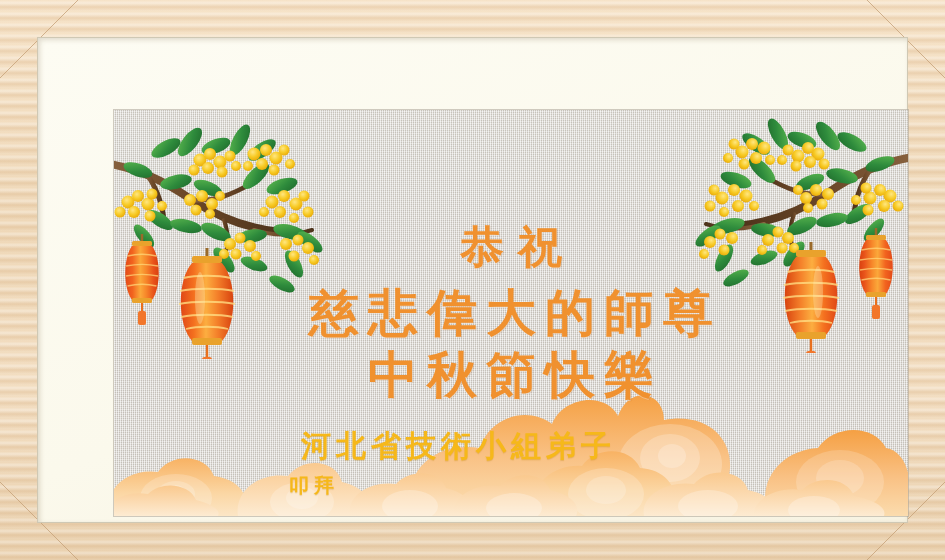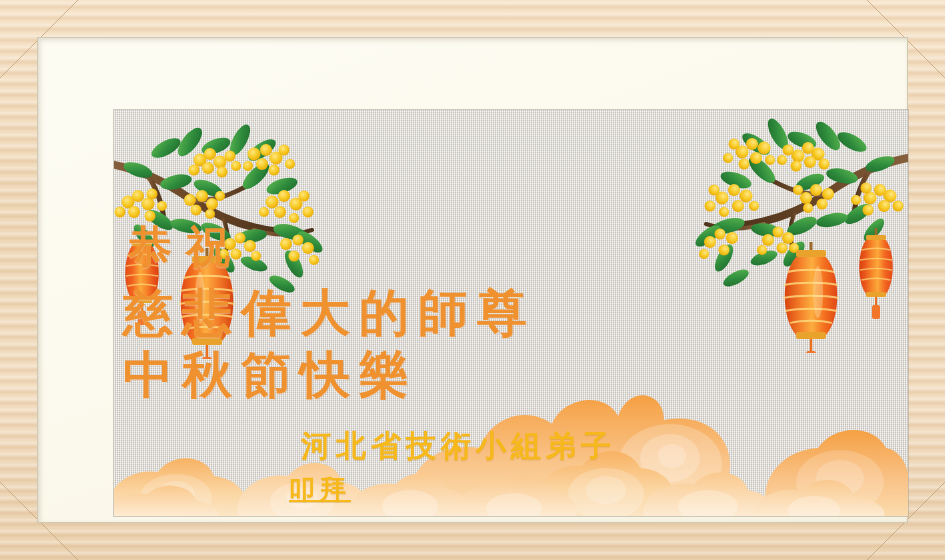--- a/index.html
+++ b/index.html
@@ -41,39 +41,39 @@
     background:
       repeating-linear-gradient(90deg, rgba(255,255,255,.55) 0 1px, rgba(150,143,133,.17) 1px 2px),
       repeating-linear-gradient(0deg,  rgba(255,255,255,.48) 0 1px, rgba(150,143,133,.15) 1px 2px),
       linear-gradient(180deg,#DCD8D1 0%,#D6D2CB 50%,#DAD6CF 100%);
     box-shadow:0 0 0 1px rgba(170,162,150,.55);
   }
   #canvasGrain{position:absolute;inset:0;opacity:.55;pointer-events:none;}
 
   
   .tline{
-    position:absolute;left:0;width:100%;
+    position:absolute;left:0;width:100%;text-align:center;
     color:#F0912F;
     font-family:"DejaVu Sans","Liberation Sans",sans-serif;
     font-weight:bold;white-space:nowrap;
     text-shadow:0 1px 0 rgba(255,255,255,.35), 1px 1px 1px rgba(160,90,20,.18);
   }
   #line1{top:108px;font-size:44px;letter-spacing:14px;text-indent:14px;}
   #line2{top:170px;font-size:50px;letter-spacing:9px;text-indent:9px;}
   #line3{top:232px;font-size:50px;letter-spacing:9px;text-indent:9px;}
 
   .sline{
     position:absolute;
     color:#F6B81A;
     font-family:"DejaVu Sans","Liberation Sans",sans-serif;
     font-weight:bold;white-space:nowrap;z-index:6;
     text-shadow:0 1px 1px rgba(190,130,10,.30);
   }
   #sig1{left:187px;top:316px;font-size:30px;letter-spacing:5px;}
-  #sig2{left:175px;top:362px;font-size:26px;letter-spacing:5px;text-decoration:underline;}
+  #sig2{left:175px;top:362px;font-size:20px;letter-spacing:5px;}
 
   
   #branchLeft{position:absolute;left:-10px;top:14px;width:230px;height:235px;}
   #branchRight{position:absolute;right:-6px;top:8px;width:230px;height:235px;}
   #clouds{position:absolute;left:0;bottom:0;width:794px;height:130px;}
 </style>
 </head>
 <body>
 
 <div id="frame">

